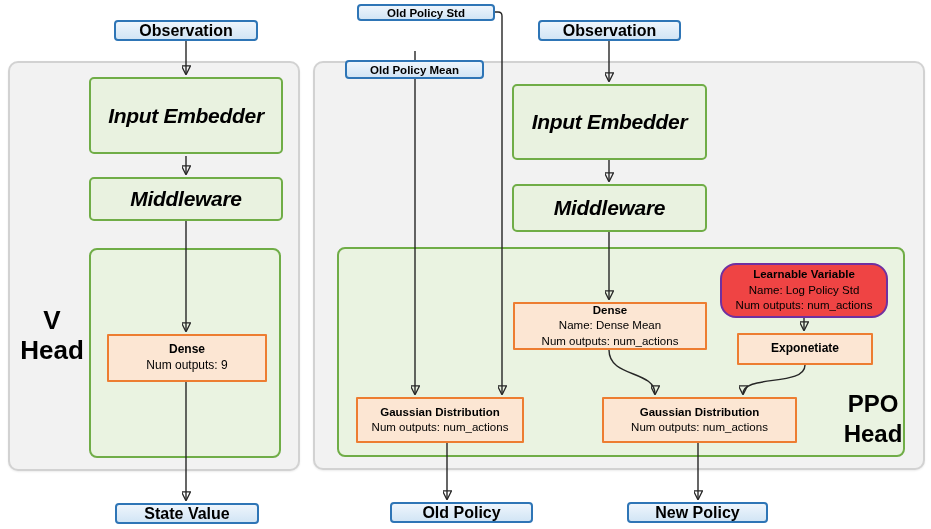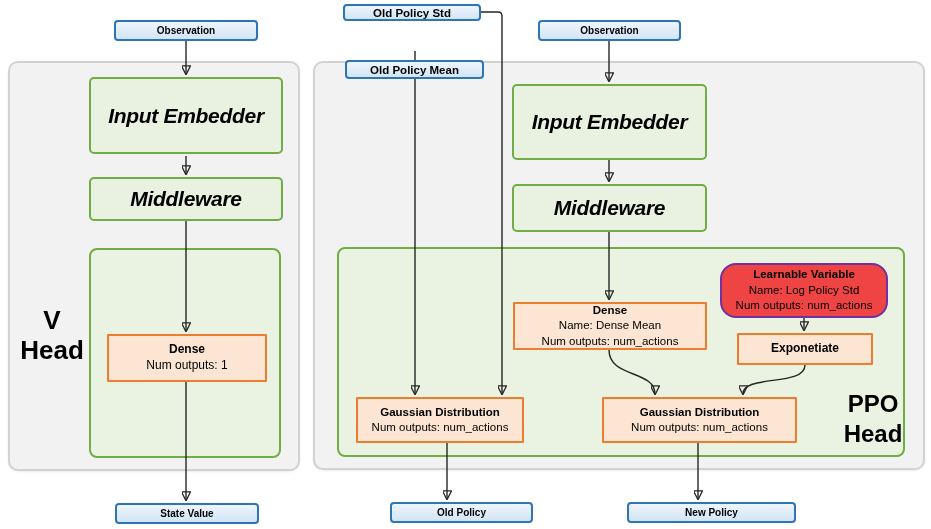--- a/index.html
+++ b/index.html
@@ -7,21 +7,21 @@
 
   .panel{position:absolute;background:#f2f2f2;border:2px solid #d2d2d2;border-radius:10px;
          box-shadow:0 1px 2px rgba(0,0,0,0.08);z-index:1;box-sizing:border-box;}
   .inner-green{position:absolute;background:#eaf3e1;border:2px solid #70ad47;border-radius:8px;
          z-index:2;box-sizing:border-box;}
 
   .node{position:absolute;display:flex;flex-direction:column;align-items:center;justify-content:center;
         text-align:center;box-sizing:border-box;z-index:10;color:#000;}
 
   .blue{background:linear-gradient(180deg,#eef5fc 0%,#d2e5f5 100%);border:2px solid #2e75b6;
-        border-radius:4px;font-weight:bold;font-size:10px;}
+        border-radius:4px;font-weight:bold;font-size:16px;}
   .blue.small{font-size:11.5px;}
 
   .green{background:#e9f2e0;border:2px solid #70ad47;border-radius:5px;
          font-weight:bold;font-size:21px;letter-spacing:-0.3px;font-style:italic;}
 
   .orange{background:#fce6d3;border:2px solid #ed7d31;border-radius:1px;font-size:11.5px;line-height:1.32;}
   .orange .t{font-weight:bold;}
 
   .purple{background:#ef4444;border:2.5px solid #7030a0;border-radius:16px;font-size:11.5px;line-height:1.35;}
   .purple .t{font-weight:bold;}
@@ -71,48 +71,48 @@
     <span>Head</span>
   </div>
   <div class="big-label ppo-label" style="left:798px;top:388px;width:96px;height:62px;padding-left:27px;">
     <span>PPO</span>
     <span>Head</span>
   </div>
 
   <div class="node blue" style="left:114px;top:20px;width:144px;height:21px;">
     <span>Observation</span>
   </div>
-  <div class="node blue small" style="left:343px;top:4px;width:138px;height:17px;">
+  <div class="node blue small" style="left:357px;top:4px;width:138px;height:17px;">
     <span>Old Policy Std</span>
   </div>
   <div class="node blue small" style="left:345px;top:24px;width:139px;height:19px;margin-top:36px;">
     <span>Old Policy Mean</span>
   </div>
   <div class="node blue" style="left:538px;top:20px;width:143px;height:21px;">
     <span>Observation</span>
   </div>
   <div class="node blue" style="left:390px;top:502px;width:143px;height:21px;">
     <span>Old Policy</span>
   </div>
   <div class="node blue" style="left:115px;top:503px;width:144px;height:21px;">
     <span>State Value</span>
   </div>
-  <div class="node blue" style="left:627px;top:502px;width:169px;height:21px;text-align:center;">
+  <div class="node blue" style="left:627px;top:502px;width:141px;height:21px;text-align:center;">
     <span>New Policy</span>
   </div>
 
   <div class="node green" style="left:89px;top:77px;width:194px;height:77px;">
     <span>Input Embedder</span>
   </div>
   <div class="node green" style="left:89px;top:177px;width:194px;height:44px;">
     <span>Middleware</span>
   </div>
   <div class="node orange" style="left:107px;top:334px;width:160px;height:48px;font-size:12px;">
     <span class="t">Dense</span>
-    <span>Num outputs: 1</span>
+    <span>Num outputs: 9</span>
   </div>
 
   <div class="node green" style="left:512px;top:84px;width:195px;height:76px;">
     <span>Input Embedder</span>
   </div>
   <div class="node green" style="left:512px;top:184px;width:195px;height:48px;">
     <span>Middleware</span>
   </div>
   <div class="node orange" style="left:513px;top:302px;width:194px;height:48px;">
     <span class="t">Dense</span>

